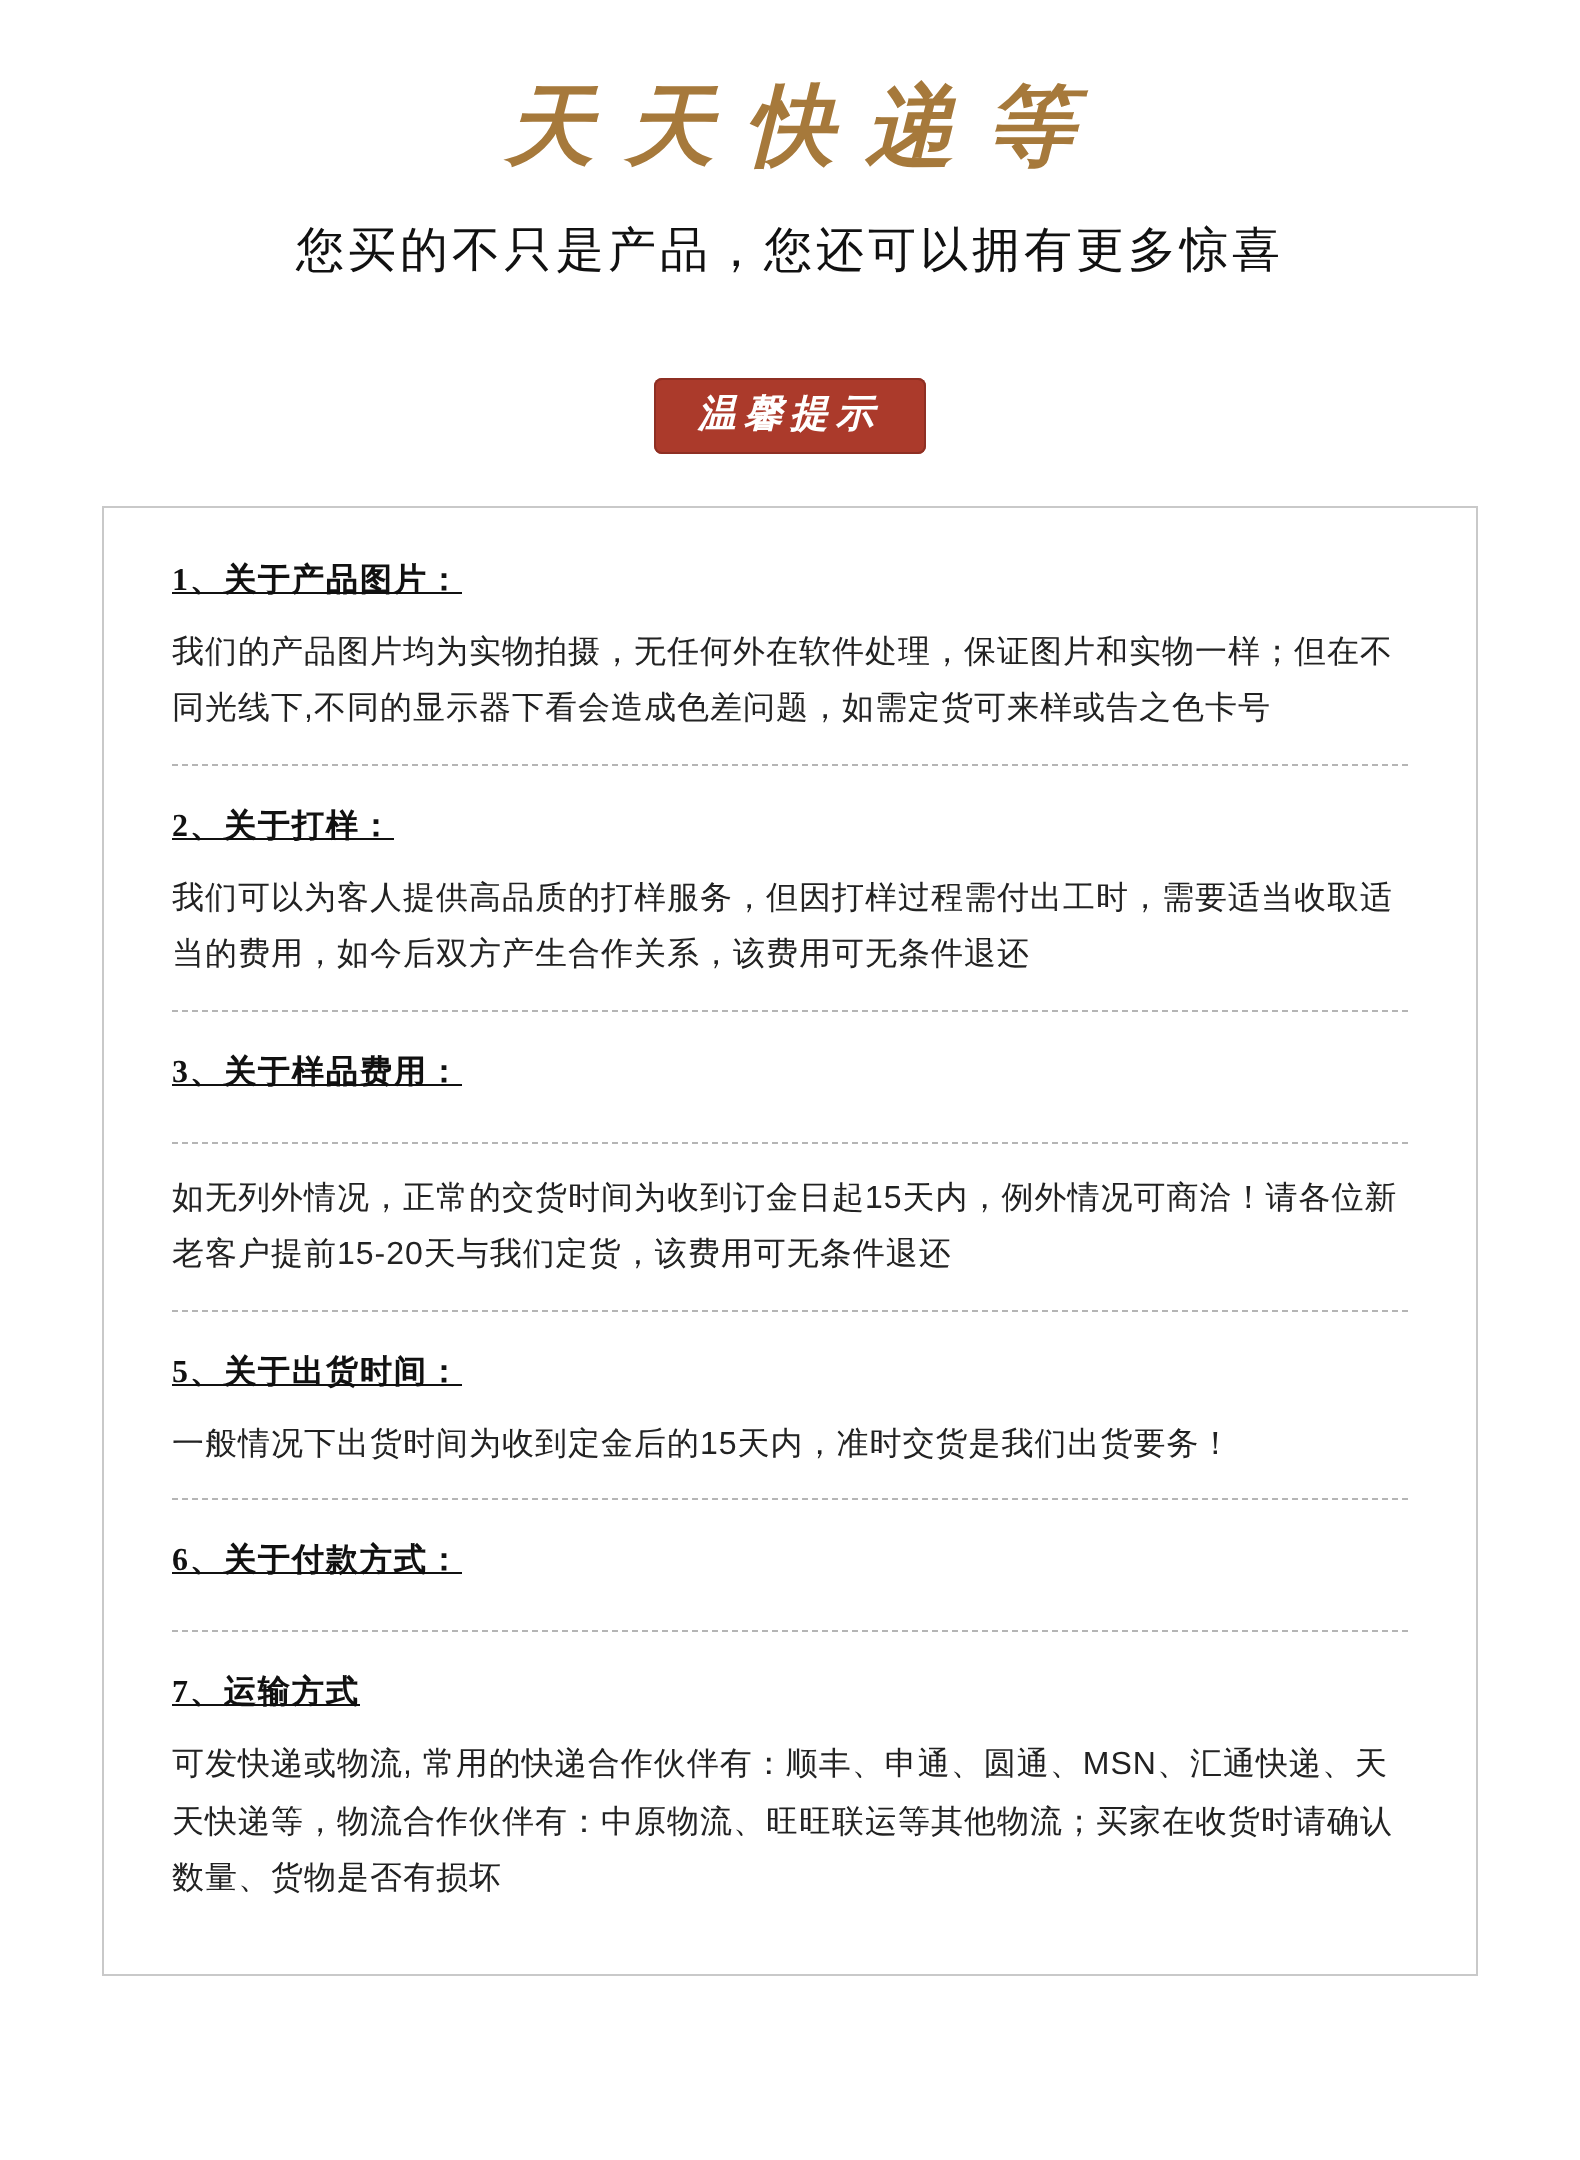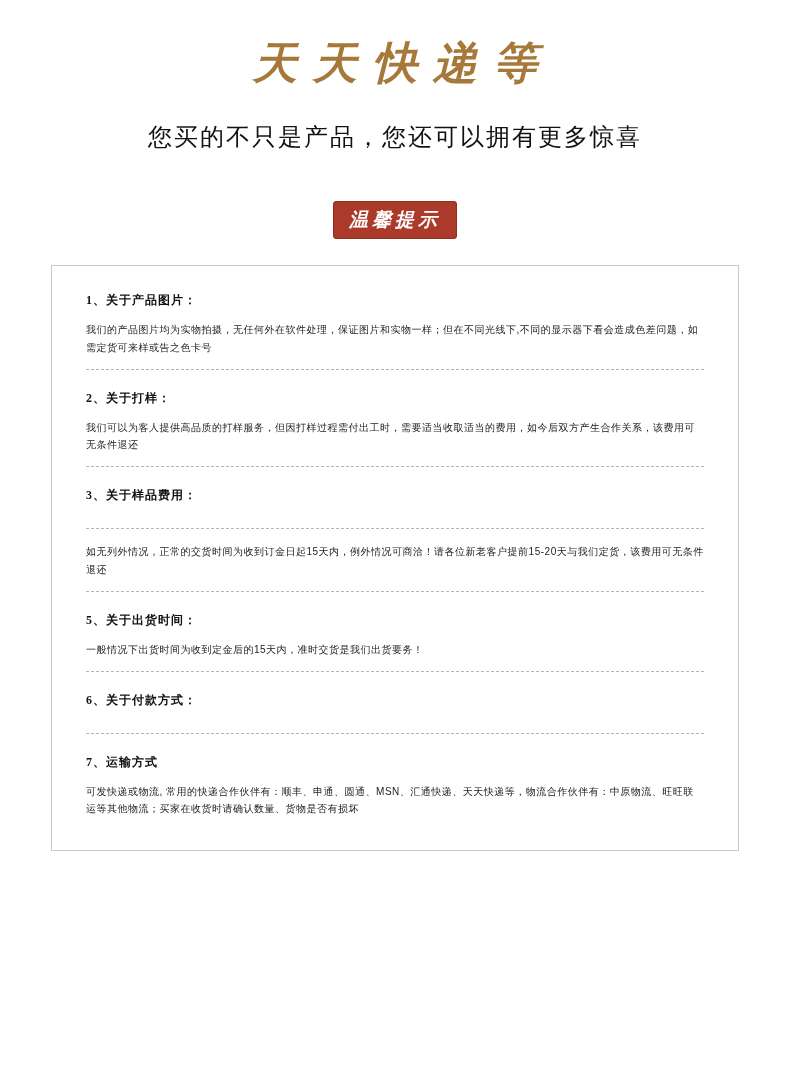--- a/index.html
+++ b/index.html
@@ -24,27 +24,27 @@
     color: #a6793b;
     letter-spacing: 16px;
     font-family: "DejaVu Serif", "Liberation Serif", serif;
     font-style: italic;
     text-indent: 16px; 
   }
   .subtitle {
     text-align: center;
     font-size: 24px;
     color: #111;
-    margin-top: 28px;
+    margin-top: 16px;
     letter-spacing: 2px;
   }
   .badge {
     display: block;
     margin: 48px auto 0 auto;
-    width: 124px;
+    width: 136px;
     height: 38px;
     background: #ab3a2b;
     color: #ffffff;
     font-size: 19px;
     font-weight: bold;
     font-style: italic;
     text-align: center;
     line-height: 38px;
     letter-spacing: 4px;
     border-radius: 4px;
@@ -57,28 +57,29 @@
     padding: 6px 34px 20px 34px;
   }
   .section {
     padding: 14px 0 12px 0;
   }
   .section:not(:last-child) {
     border-bottom: 1px dashed #b5b5b5;
   }
   .section-heading {
     font-weight: bold;
-    font-size: 12px;
+    font-size: 16px;
     color: #111;
     margin: 6px 0 12px 0;
     font-family: "Liberation Serif", "DejaVu Serif", serif;
     letter-spacing: 1px;
+    text-decoration: underline;
   }
   .section-body {
-    font-size: 10px;
+    font-size: 16px;
     line-height: 1.78;
     color: #222;
     letter-spacing: 0.5px;
   }
 </style>
 </head>
 <body>
 
 <div class="page">
 

